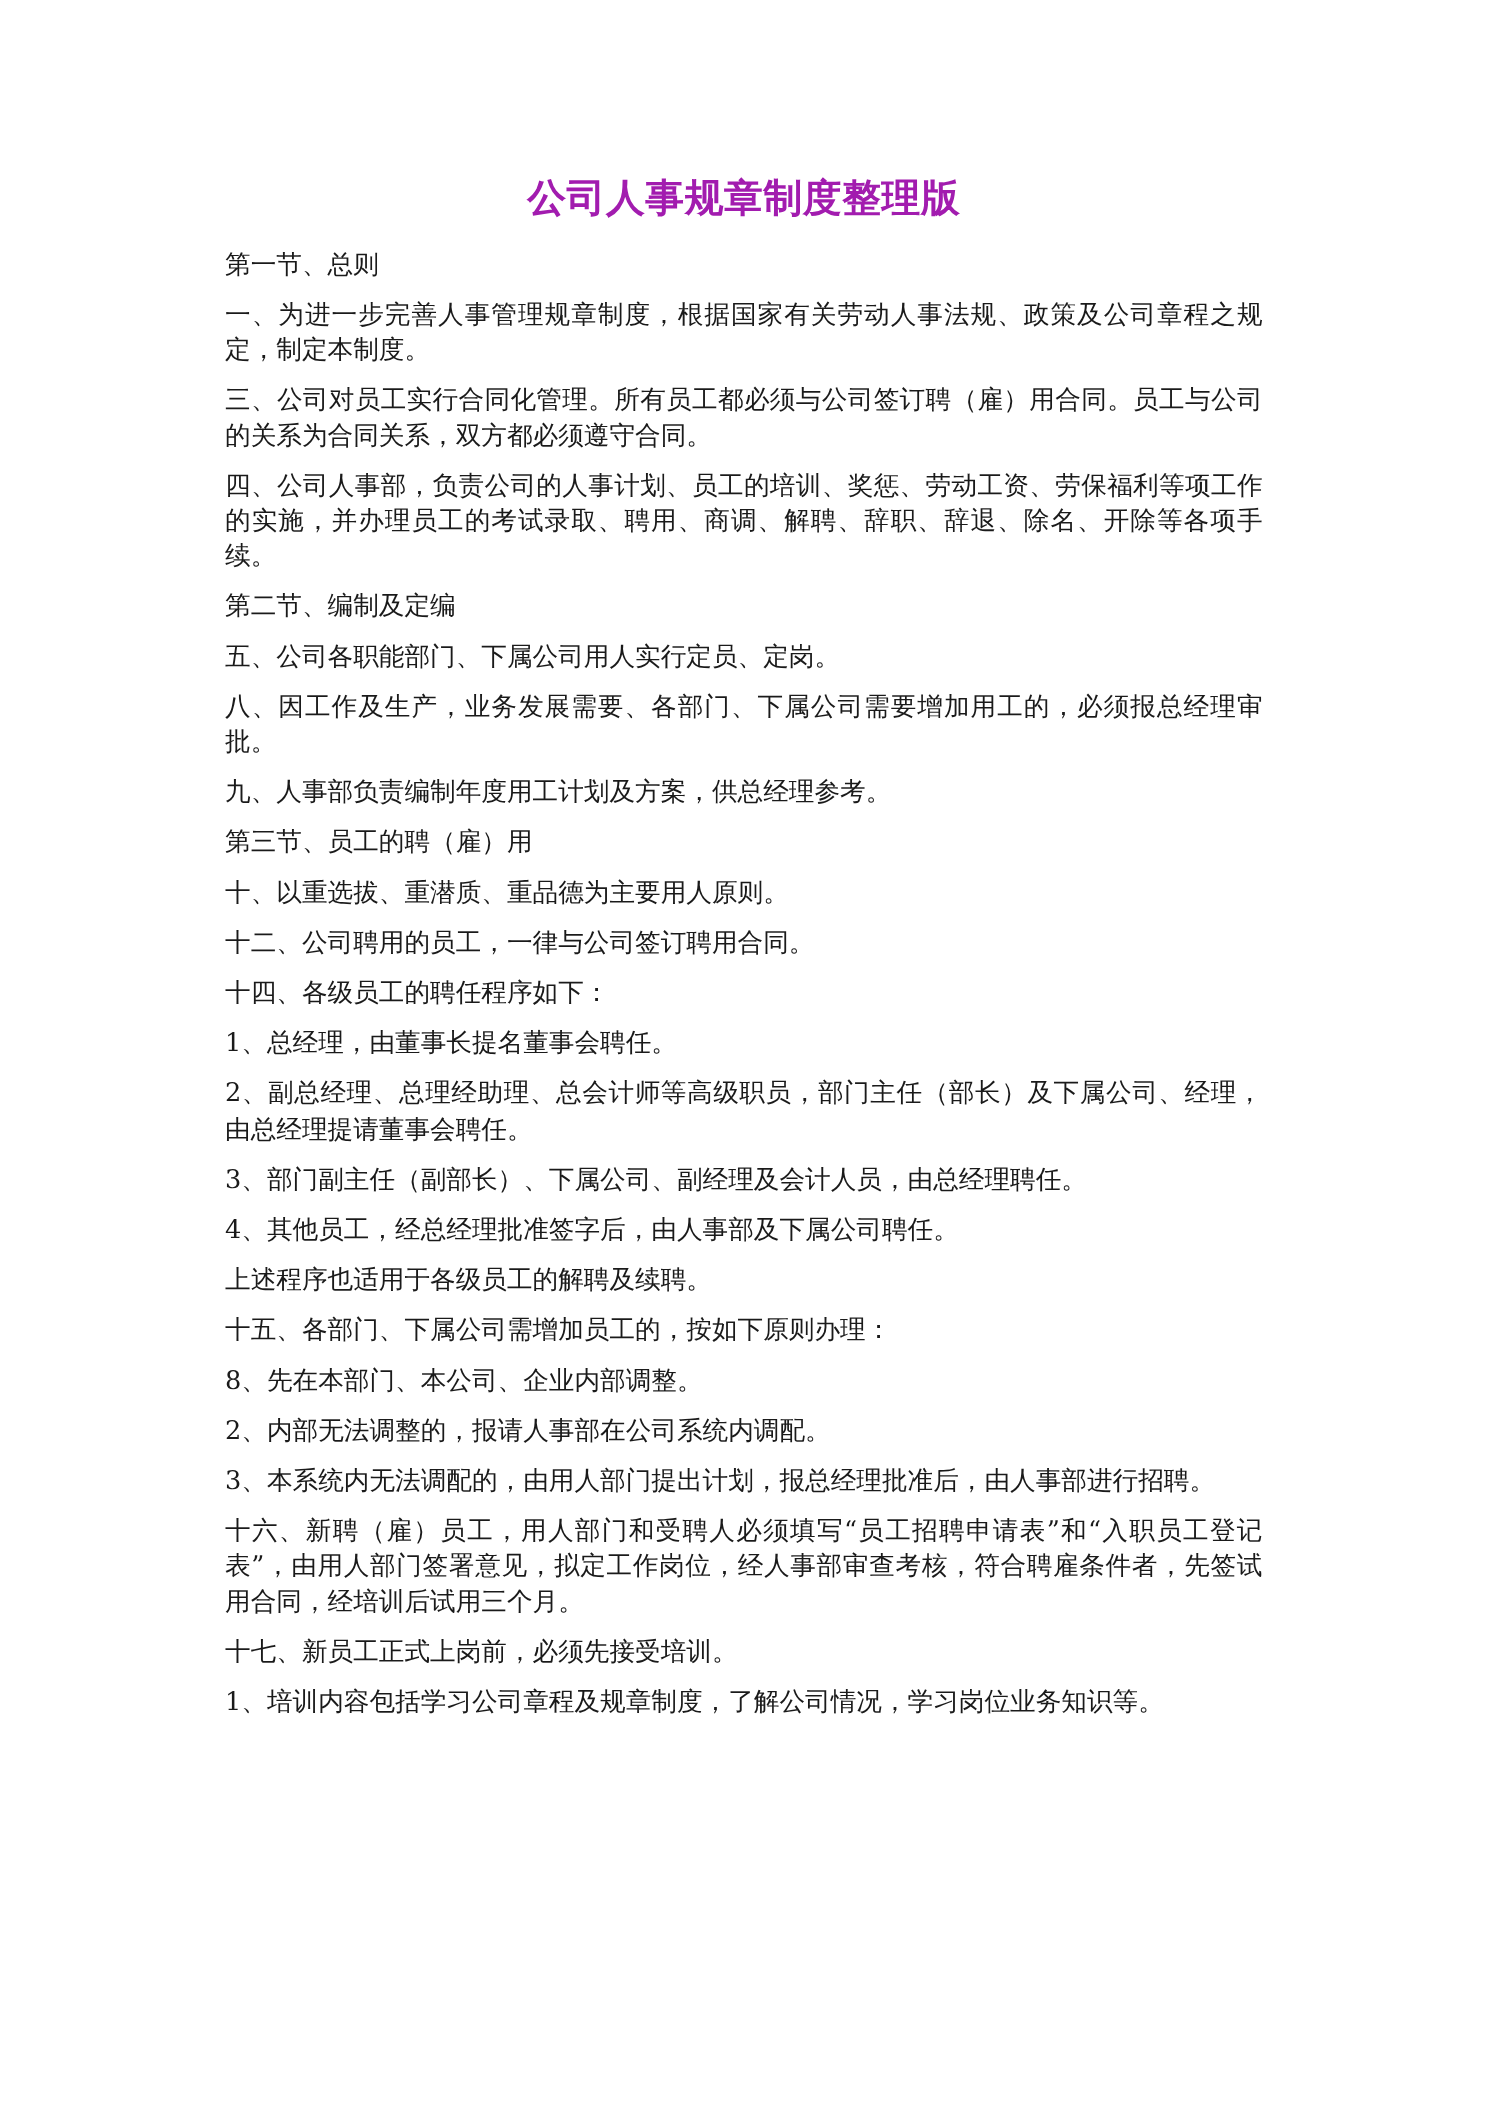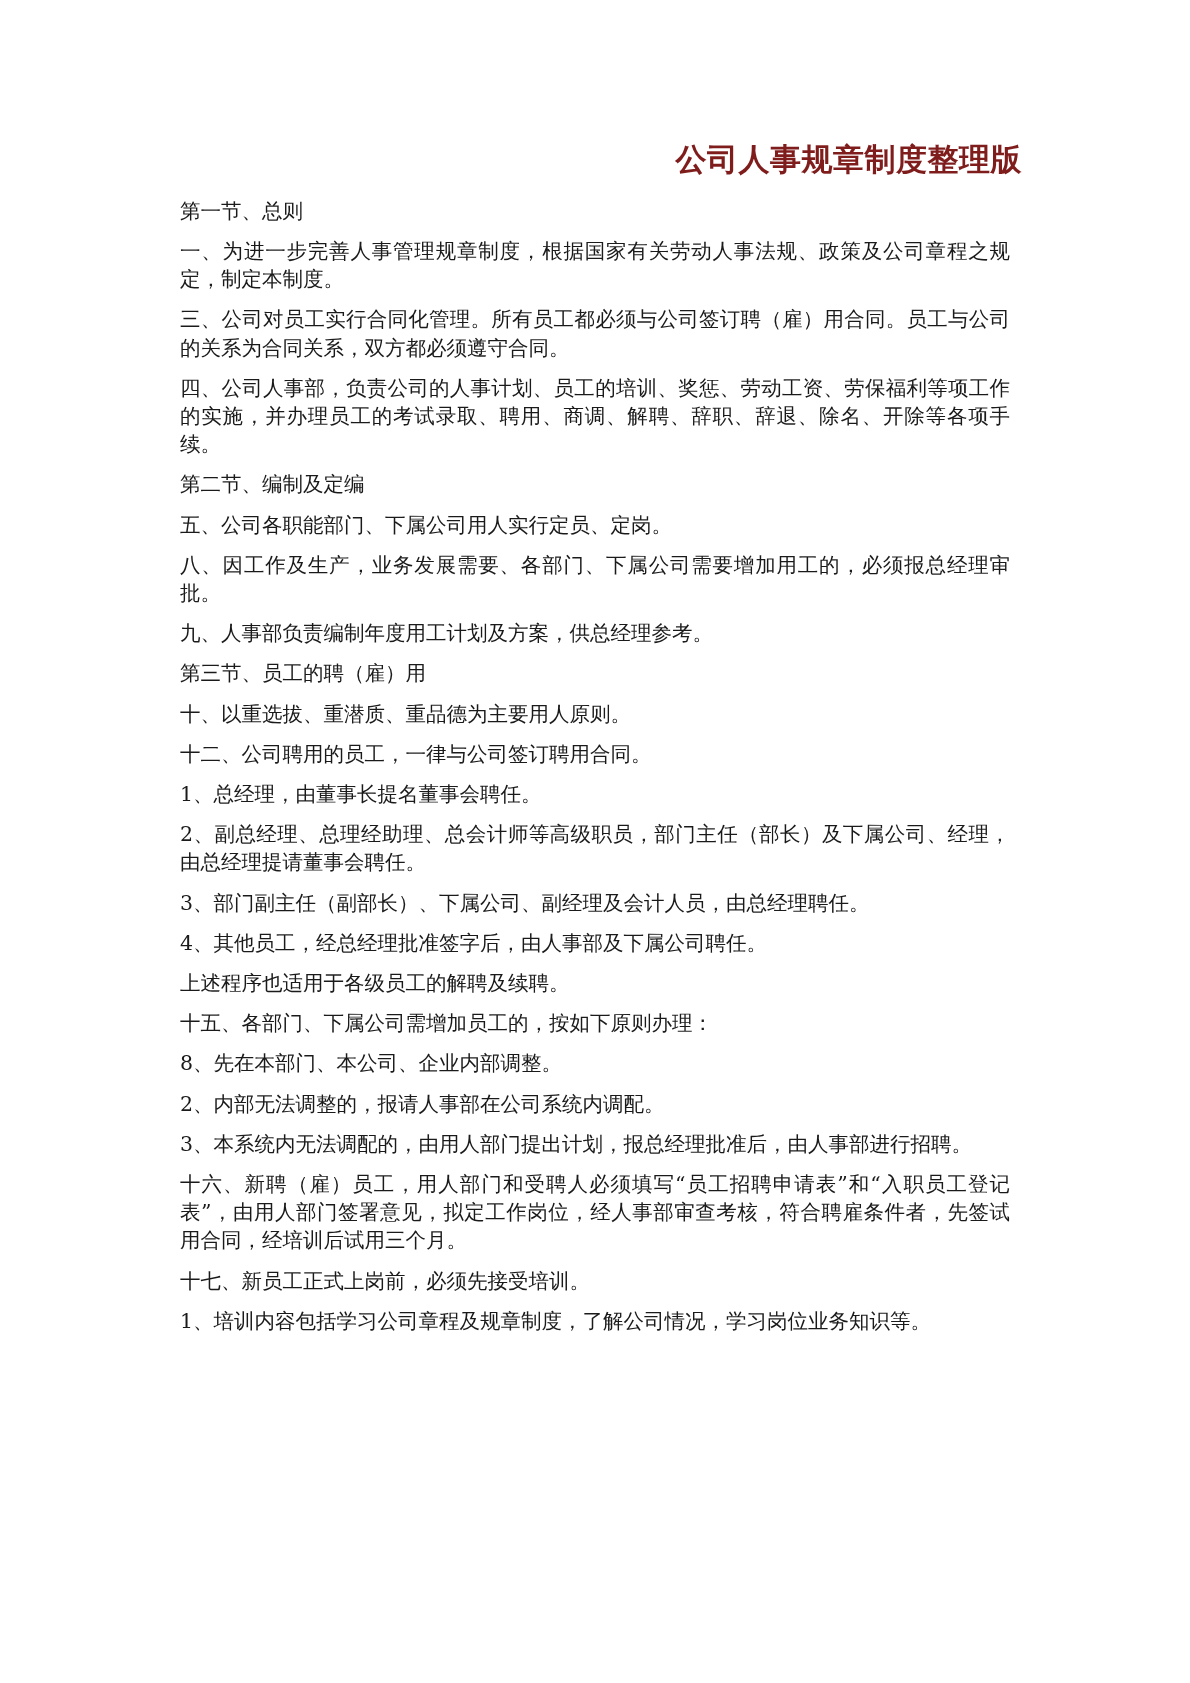--- a/index.html
+++ b/index.html
@@ -19,22 +19,22 @@
   .content {
     position: absolute;
     left: 168px;
     top: 140px;
     width: 854px;
   }
   .doc-title {
     font-family: "DejaVu Serif", "Liberation Serif", serif;
     font-size: 31px;
     font-weight: bold;
-    text-align: right;
-    color: #7f1d1d;
+    text-align: center;
+    color: #a21caf;
     letter-spacing: 0.5px;
     margin: 0 0 18px 0;
     line-height: 1.25;
   }
   .body-text {
     font-family: "DejaVu Serif", "Liberation Serif", serif;
     font-size: 20.5px;
     line-height: 28.2px;
     color: #1a1a1a;
     text-align: justify;
@@ -63,20 +63,21 @@
         <p class="para last-line-left">一、为进一步完善人事管理规章制度，根据国家有关劳动人事法规、政策及公司章程之规定，制定本制度。</p>
         <p class="para last-line-left">三、公司对员工实行合同化管理。所有员工都必须与公司签订聘（雇）用合同。员工与公司的关系为合同关系，双方都必须遵守合同。</p>
         <p class="para last-line-left">四、公司人事部，负责公司的人事计划、员工的培训、奖惩、劳动工资、劳保福利等项工作的实施，并办理员工的考试录取、聘用、商调、解聘、辞职、辞退、除名、开除等各项手续。</p>
         <p class="para last-line-left">第二节、编制及定编</p>
         <p class="para last-line-left">五、公司各职能部门、下属公司用人实行定员、定岗。</p>
         <p class="para last-line-left">八、因工作及生产，业务发展需要、各部门、下属公司需要增加用工的，必须报总经理审批。</p>
         <p class="para last-line-left">九、人事部负责编制年度用工计划及方案，供总经理参考。</p>
         <p class="para last-line-left">第三节、员工的聘（雇）用</p>
         <p class="para last-line-left">十、以重选拔、重潜质、重品德为主要用人原则。</p>
         <p class="para last-line-left">十二、公司聘用的员工，一律与公司签订聘用合同。</p>
+        <p class="para last-line-left">十四、各级员工的聘任程序如下：</p>
         <p class="para last-line-left">1、总经理，由董事长提名董事会聘任。</p>
         <p class="para last-line-left">2、副总经理、总理经助理、总会计师等高级职员，部门主任（部长）及下属公司、经理，由总经理提请董事会聘任。</p>
         <p class="para last-line-left">3、部门副主任（副部长）、下属公司、副经理及会计人员，由总经理聘任。</p>
         <p class="para last-line-left">4、其他员工，经总经理批准签字后，由人事部及下属公司聘任。</p>
         <p class="para last-line-left">上述程序也适用于各级员工的解聘及续聘。</p>
         <p class="para last-line-left">十五、各部门、下属公司需增加员工的，按如下原则办理：</p>
         <p class="para last-line-left">8、先在本部门、本公司、企业内部调整。</p>
         <p class="para last-line-left">2、内部无法调整的，报请人事部在公司系统内调配。</p>
         <p class="para last-line-left">3、本系统内无法调配的，由用人部门提出计划，报总经理批准后，由人事部进行招聘。</p>
         <p class="para last-line-left">十六、新聘（雇）员工，用人部门和受聘人必须填写“员工招聘申请表”和“入职员工登记表”，由用人部门签署意见，拟定工作岗位，经人事部审查考核，符合聘雇条件者，先签试用合同，经培训后试用三个月。</p>

